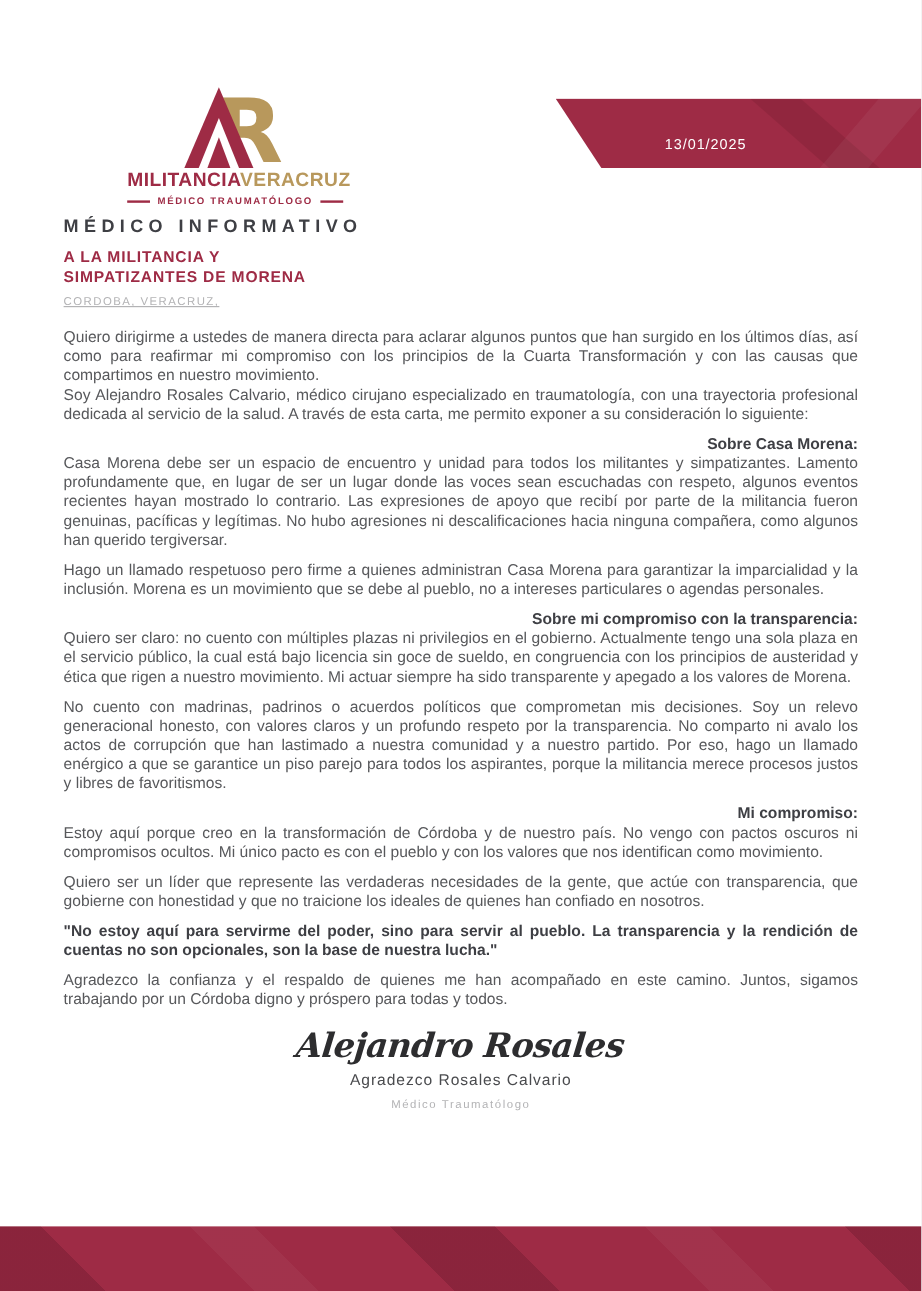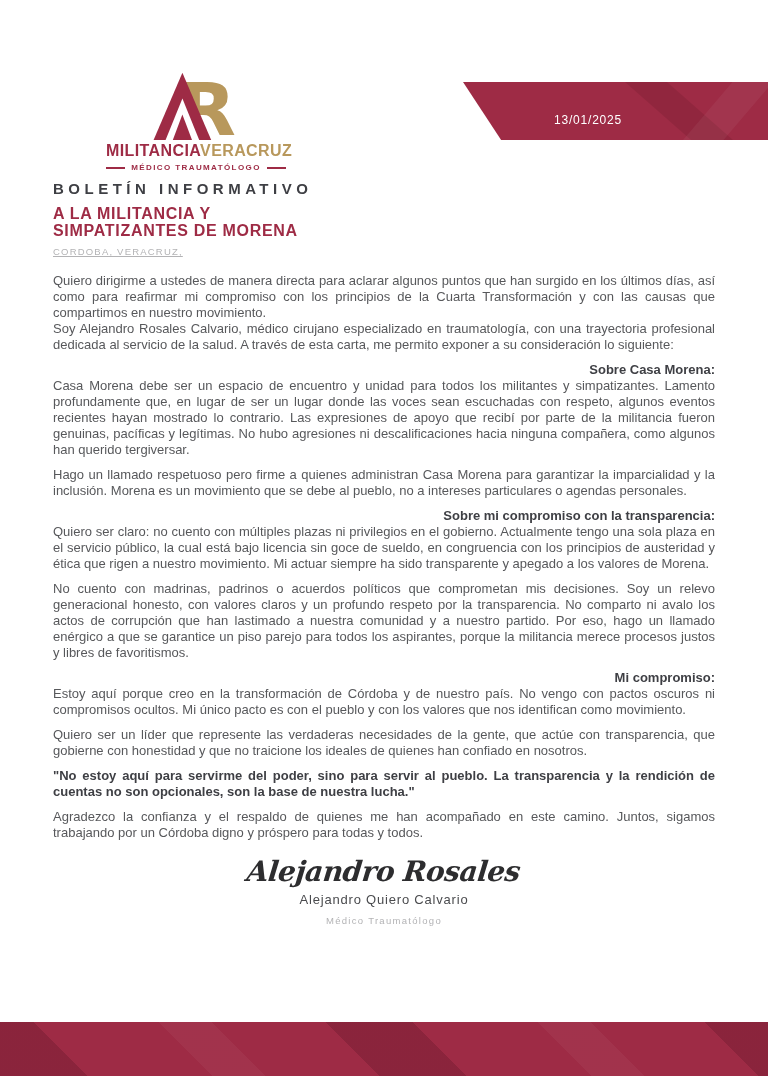--- a/index.html
+++ b/index.html
@@ -47,21 +47,21 @@
   }
   .date-text{
     position:absolute;left:0;top:0;width:250px;height:76px;
     display:flex;align-items:center;justify-content:center;
     color:#fff;font-size:12px;font-weight:normal;letter-spacing:.8px;
   }
 
   
   .content{position:absolute;left:53px;top:180px;width:662px;color:var(--body);}
   .doc-title{font-size:15px;font-weight:bold;letter-spacing:4.5px;color:var(--ink);}
-  .doc-subtitle{margin-top:8px;font-size:16px;font-weight:bold;letter-spacing:.7px;color:var(--crimson);line-height:17px;}
+  .doc-subtitle{margin-top:8px;font-size:13px;font-weight:bold;letter-spacing:.7px;color:var(--crimson);line-height:17px;}
   .doc-location{margin-top:7px;font-size:9.5px;letter-spacing:1.2px;color:var(--muted);text-decoration:underline;}
 
   .letter{margin-top:16px;font-size:13px;line-height:16px;text-align:justify;}
   .para{margin:0 0 9px 0;}
   .para.tight{margin-bottom:0;}
   .sec-heading{font-weight:bold;color:var(--ink);text-align:right;}
   .quote{font-weight:bold;color:var(--ink);}
 
   
   .signature{margin-top:14px;text-align:center;}
@@ -107,21 +107,21 @@
   </div>
 
   <div class="date-banner">
     <div class="accent-a"></div>
     <div class="accent-b"></div>
     <div class="date-text">13/01/2025</div>
   </div>
 
   <div class="content">
 
-    <div class="doc-title">BOLETÍN INFORMATIVO</div>
+    <div class="doc-title">MÉDICO INFORMATIVO</div>
     <div class="doc-subtitle">
       <div>A LA MILITANCIA Y</div>
       <div>SIMPATIZANTES DE MORENA</div>
     </div>
     <div class="doc-location">CORDOBA, VERACRUZ,</div>
 
     <div class="letter">
 
       <p class="para tight">Quiero dirigirme a ustedes de manera directa para aclarar algunos puntos que han surgido en los últimos días, así como para reafirmar mi compromiso con los principios de la Cuarta Transformación y con las causas que compartimos en nuestro movimiento.</p>
       <p class="para">Soy Alejandro Rosales Calvario, médico cirujano especializado en traumatología, con una trayectoria profesional dedicada al servicio de la salud. A través de esta carta, me permito exponer a su consideración lo siguiente:</p>
@@ -139,20 +139,20 @@
       <p class="para">Estoy aquí porque creo en la transformación de Córdoba y de nuestro país. No vengo con pactos oscuros ni compromisos ocultos. Mi único pacto es con el pueblo y con los valores que nos identifican como movimiento.</p>
       <p class="para">Quiero ser un líder que represente las verdaderas necesidades de la gente, que actúe con transparencia, que gobierne con honestidad y que no traicione los ideales de quienes han confiado en nosotros.</p>
 
       <p class="para quote">"No estoy aquí para servirme del poder, sino para servir al pueblo. La transparencia y la rendición de cuentas no son opcionales, son la base de nuestra lucha."</p>
 
       <p class="para">Agradezco la confianza y el respaldo de quienes me han acompañado en este camino. Juntos, sigamos trabajando por un Córdoba digno y próspero para todas y todos.</p>
     </div>
 
     <div class="signature">
       <div><span class="sig-script">Alejandro Rosales</span></div>
-      <div class="sig-name">Alejandro Quiero Calvario</div>
+      <div class="sig-name">Agradezco Rosales Calvario</div>
       <div class="sig-title">Médico Traumatólogo</div>
     </div>
   </div>
 
   <div class="footer-band"></div>
 
 </div>
 
 </body></html>

